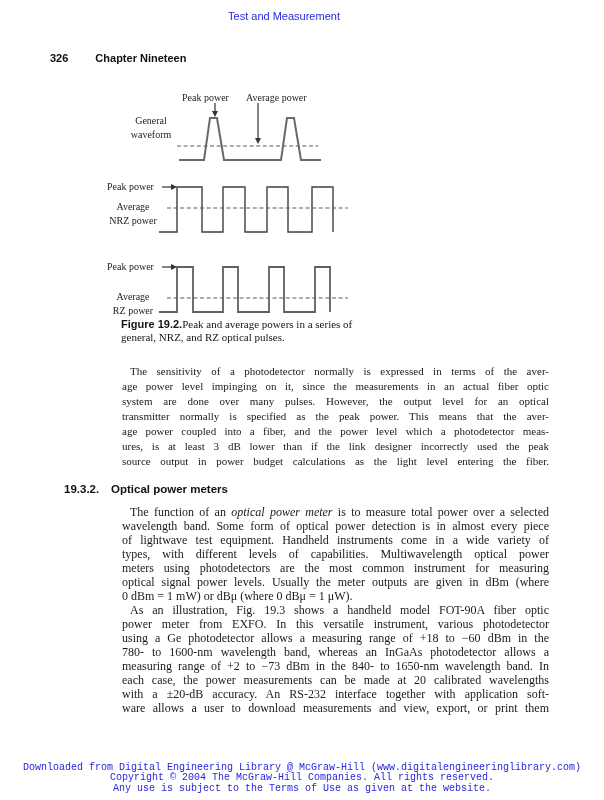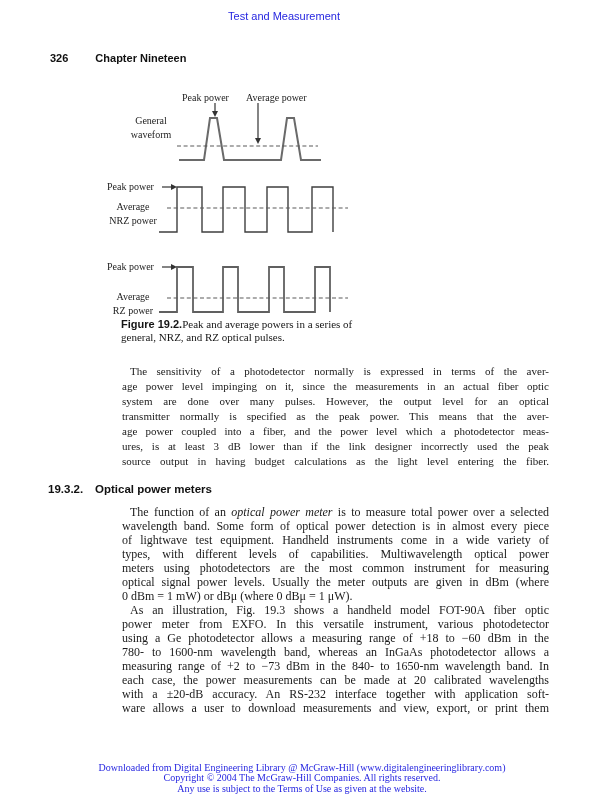--- a/index.html
+++ b/index.html
@@ -68,27 +68,27 @@
   .pline.nojust { text-align-last: left; }
 
   .sec-heading {
     left: 48px; top: 483px;
     font-family: "Liberation Sans", sans-serif;
     font-size: 11.5px;
     font-weight: bold;
     color: #111;
     display: flex;
   }
-  .sec-heading .sec-num { width: 47px; }
+  .sec-heading .sec-num { width: 47px; margin-left: 16px; }
 
   
   .footer {
     left: 0; top: 763px; width: 604px;
     text-align: center;
-    font-family: Liberation Serif, serif;
+    font-family: Liberation Mono, monospace;
     color: #2626e0;
   }
   .fline { font-size: 10px; line-height: 10.4px; }
 </style>
 </head>
 <body>
 
 <div class="page">
 
   <div class="abs head-title">Test and Measurement</div>
@@ -157,21 +157,21 @@
     <div>general, NRZ, and RZ optical pulses.</div>
   </div>
 
   <div class="abs textblock lh15" style="top:364px;">
       <div class="pline indent">The sensitivity of a photodetector normally is expressed in terms of the aver-</div>
       <div class="pline">age power level impinging on it, since the measurements in an actual fiber optic</div>
       <div class="pline">system are done over many pulses. However, the output level for an optical</div>
       <div class="pline">transmitter normally is specified as the peak power. This means that the aver-</div>
       <div class="pline">age power coupled into a fiber, and the power level which a photodetector meas-</div>
       <div class="pline">ures, is at least 3 dB lower than if the link designer incorrectly used the peak</div>
-      <div class="pline">source output in having budget calculations as the light level entering the fiber.</div>
+      <div class="pline">source output in power budget calculations as the light level entering the fiber.</div>
     </div>
 
   <div class="abs sec-heading">
     <span class="sec-num">19.3.2.</span>
     <span>Optical power meters</span>
   </div>
 
   <div class="abs textblock lh14" style="top:505px;">
       <div class="pline indent"><span>The function of an </span><i>optical power meter</i><span> is to measure total power over a selected</span></div>
       <div class="pline">wavelength band. Some form of optical power detection is in almost every piece</div>

